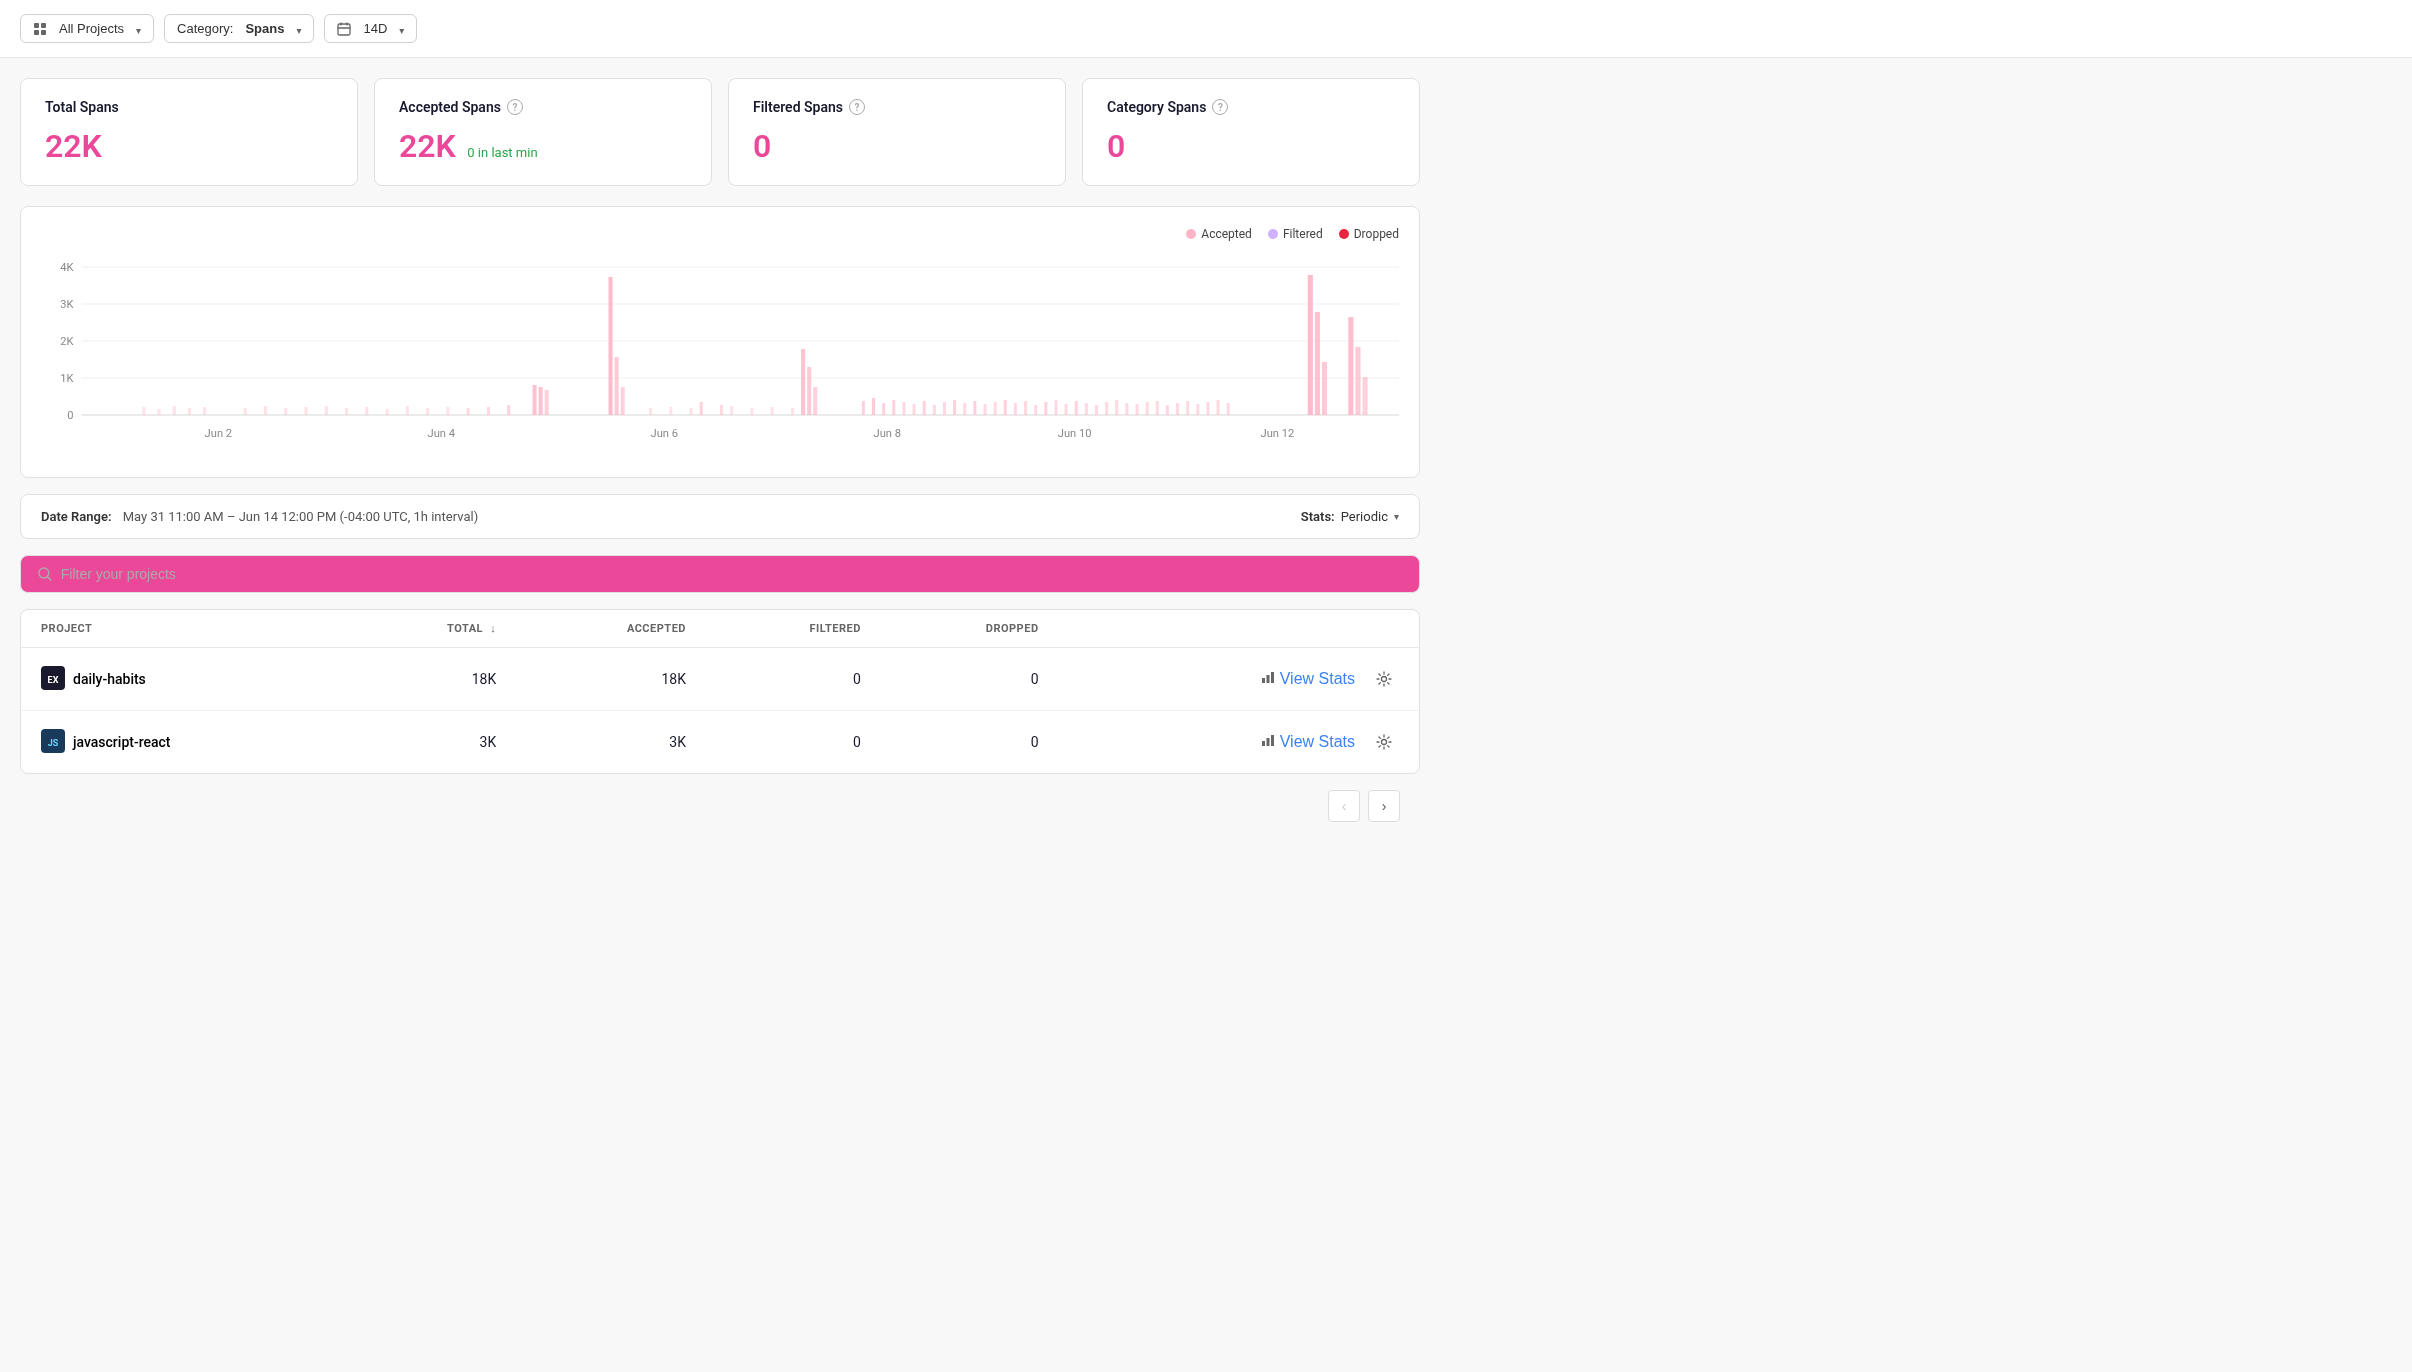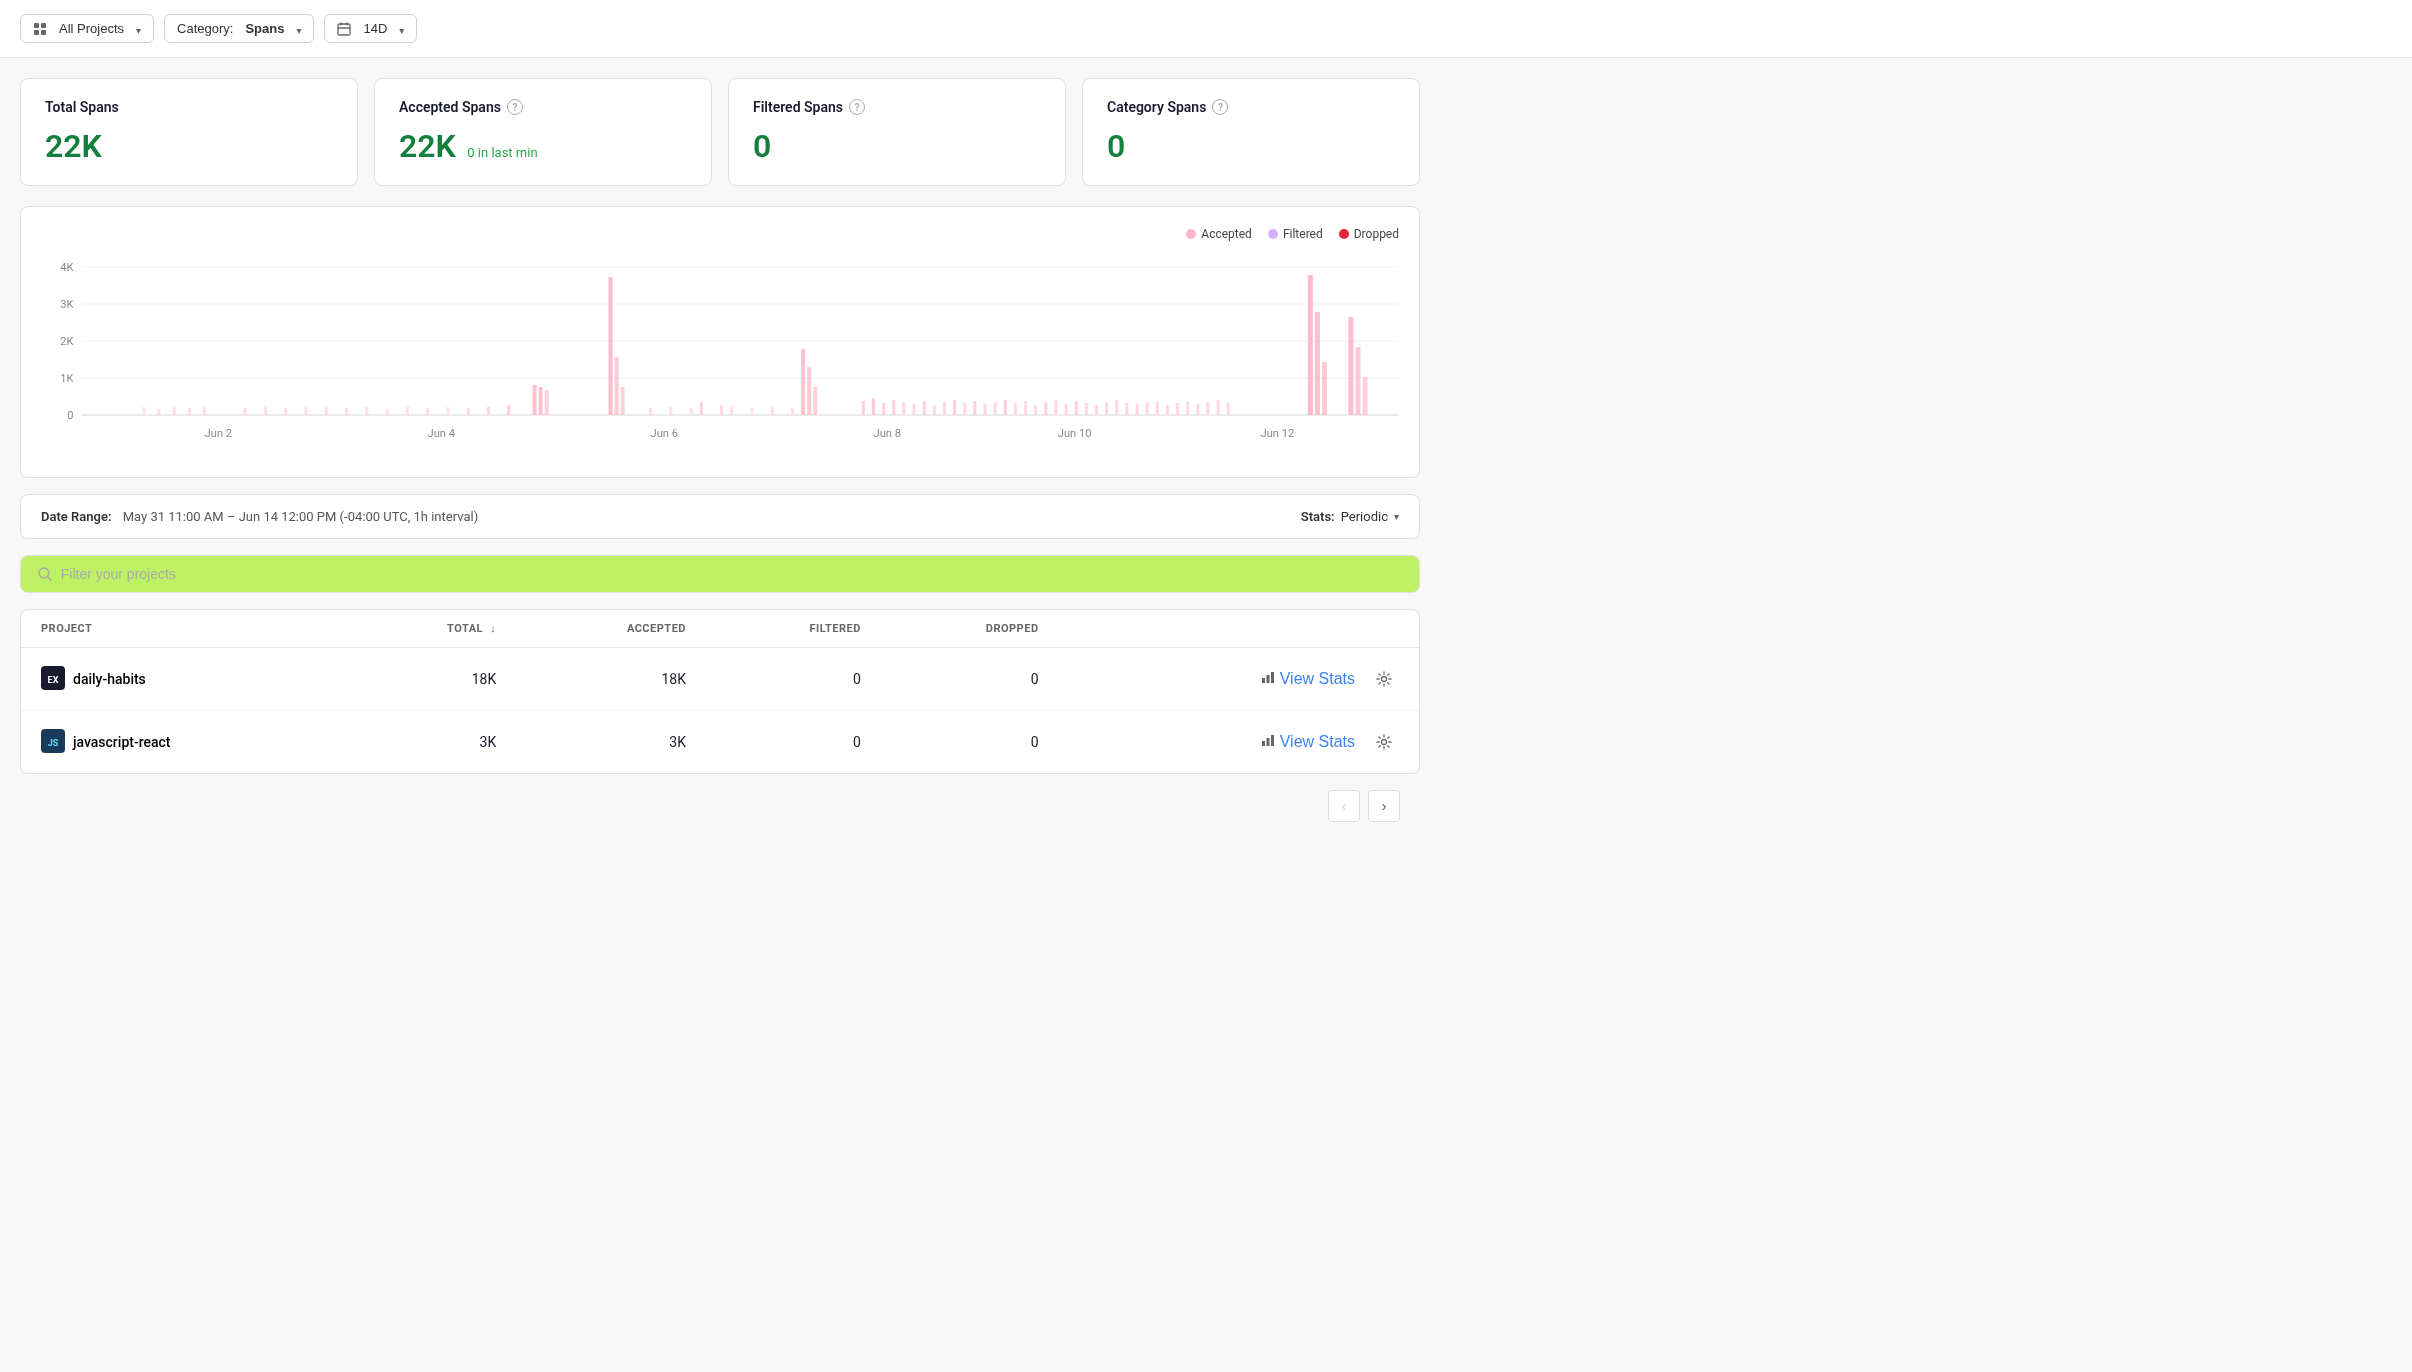--- a/index.html
+++ b/index.html
@@ -66,21 +66,21 @@
       display: inline-flex;
       align-items: center;
       justify-content: center;
       font-size: 10px;
       color: #aaa;
       cursor: pointer;
     }
     .stat-value {
       font-size: 32px;
       font-weight: 600;
-      color: #15803d;
+      color: #ec4899;
     }
     .stat-sub {
       font-size: 13px;
       color: #2da44e;
       margin-left: 8px;
     }
 
     
     .chart-panel {
       background: #fff;
@@ -131,21 +131,21 @@
       align-items: center;
       gap: 6px;
       cursor: pointer;
       font-size: 13px;
       color: #333;
     }
     .type-label { font-weight: 600; }
 
     
     .search-bar {
-      background: #bef264;
+      background: #ec4899;
       border: 1px solid #e0e0e0;
       border-radius: 8px;
       padding: 10px 16px;
       display: flex;
       align-items: center;
       gap: 8px;
       margin-bottom: 16px;
     }
     .search-bar input {
       border: none;

